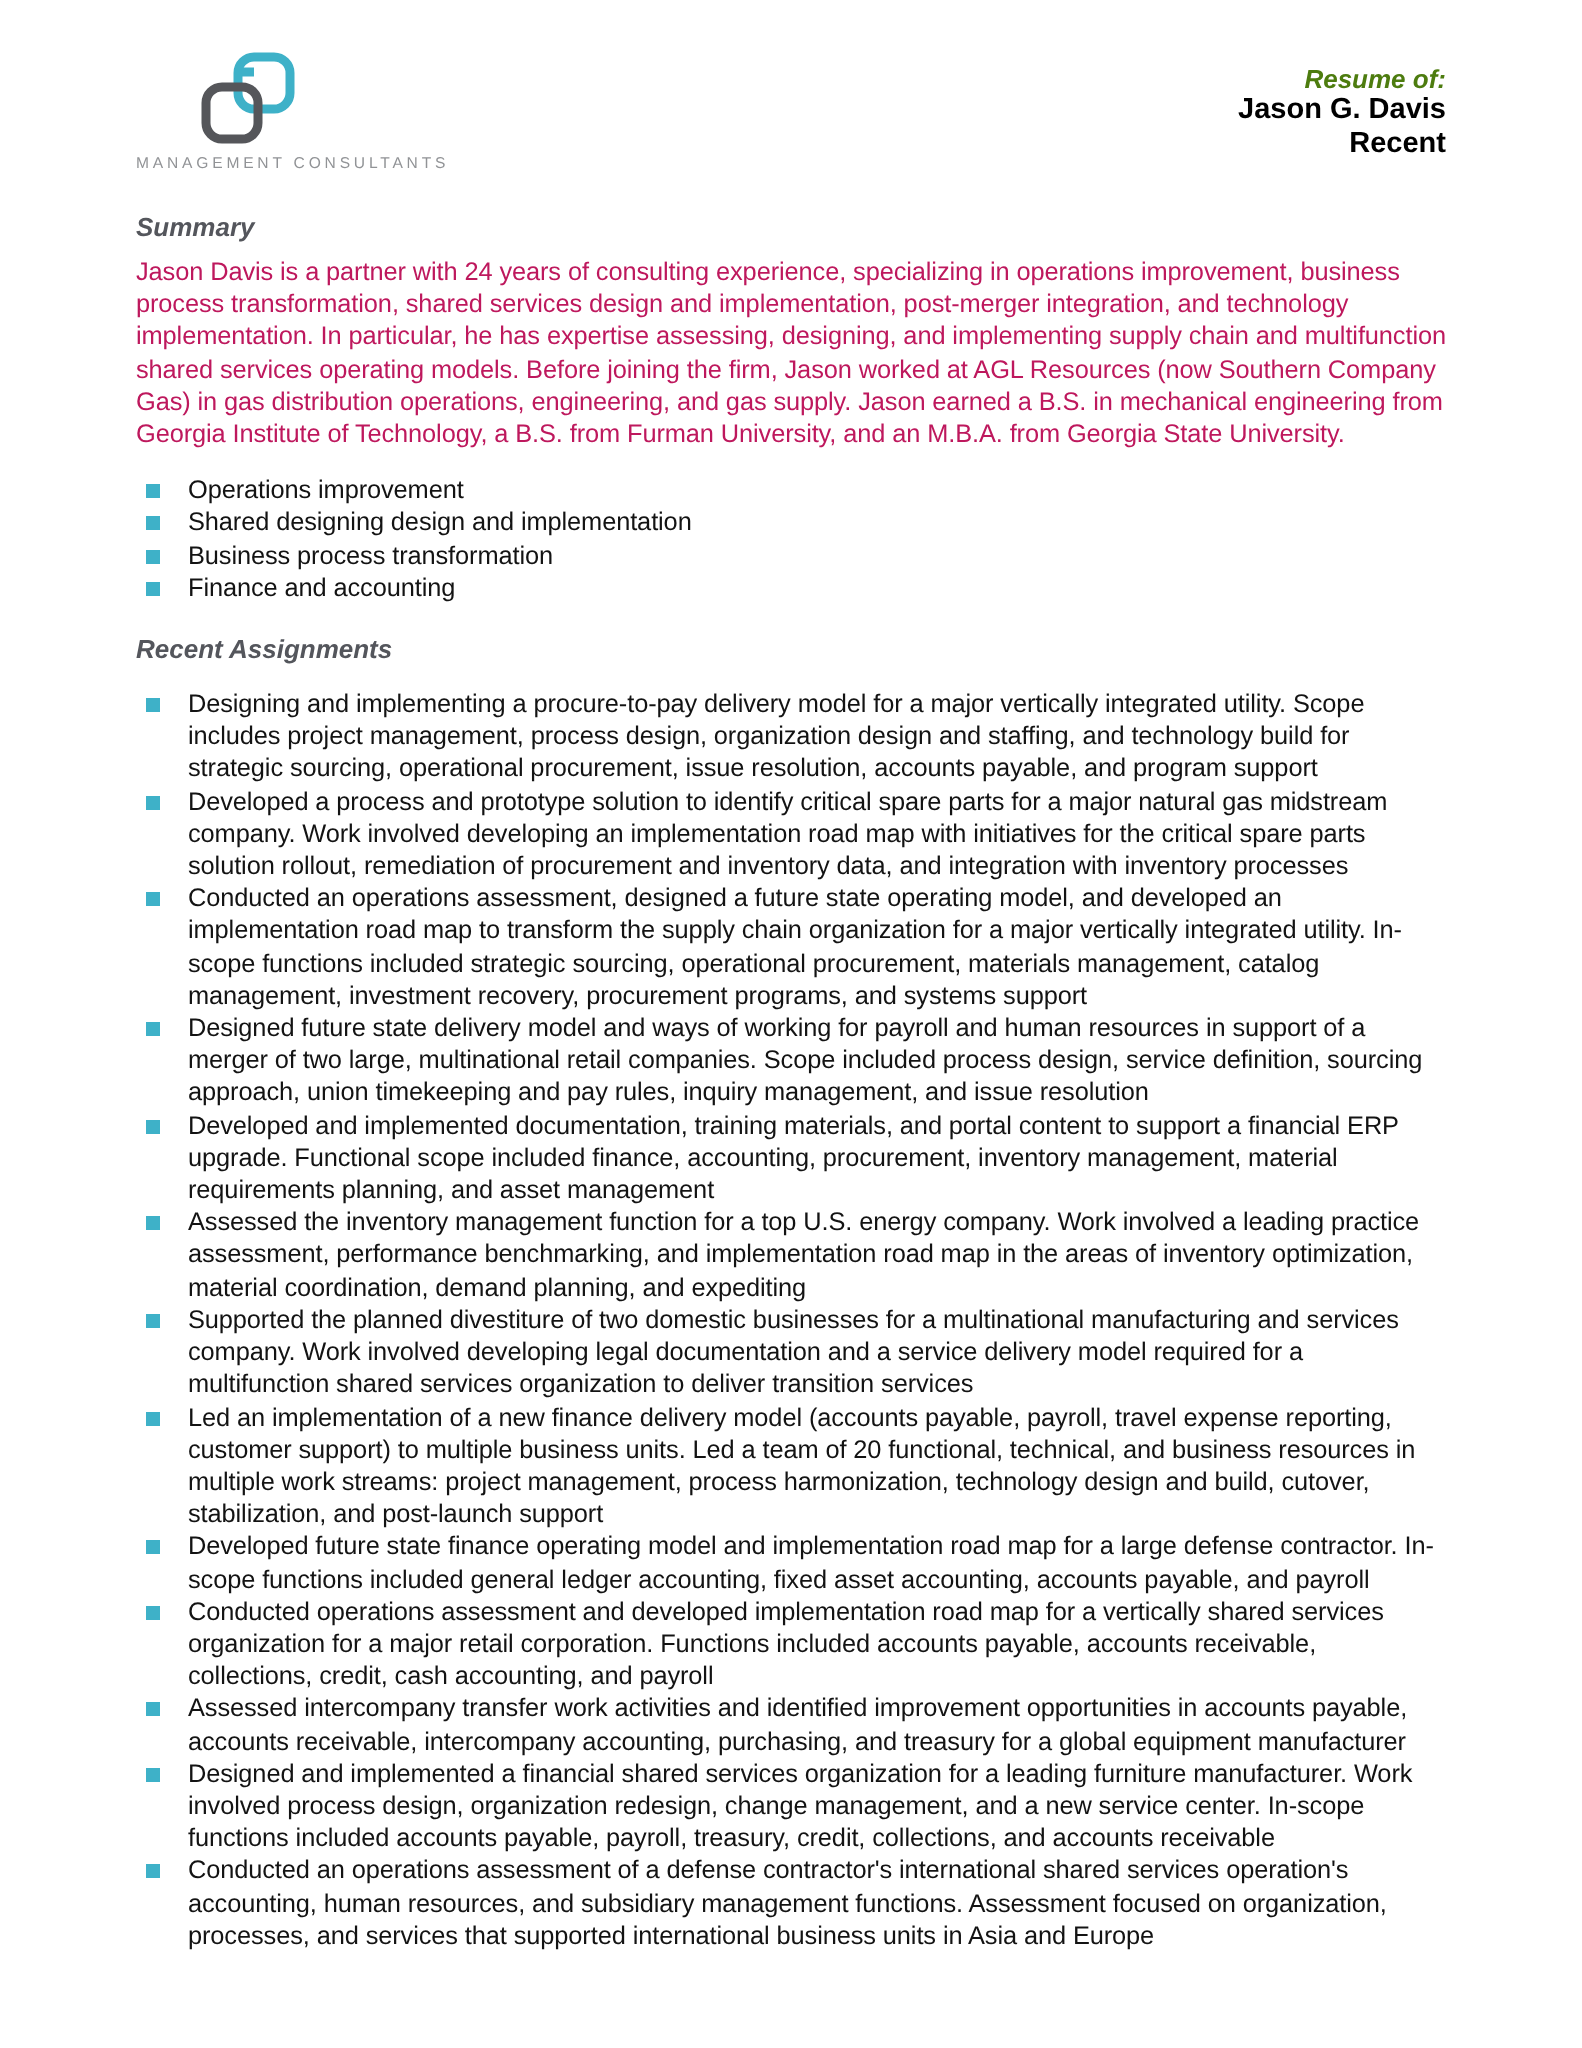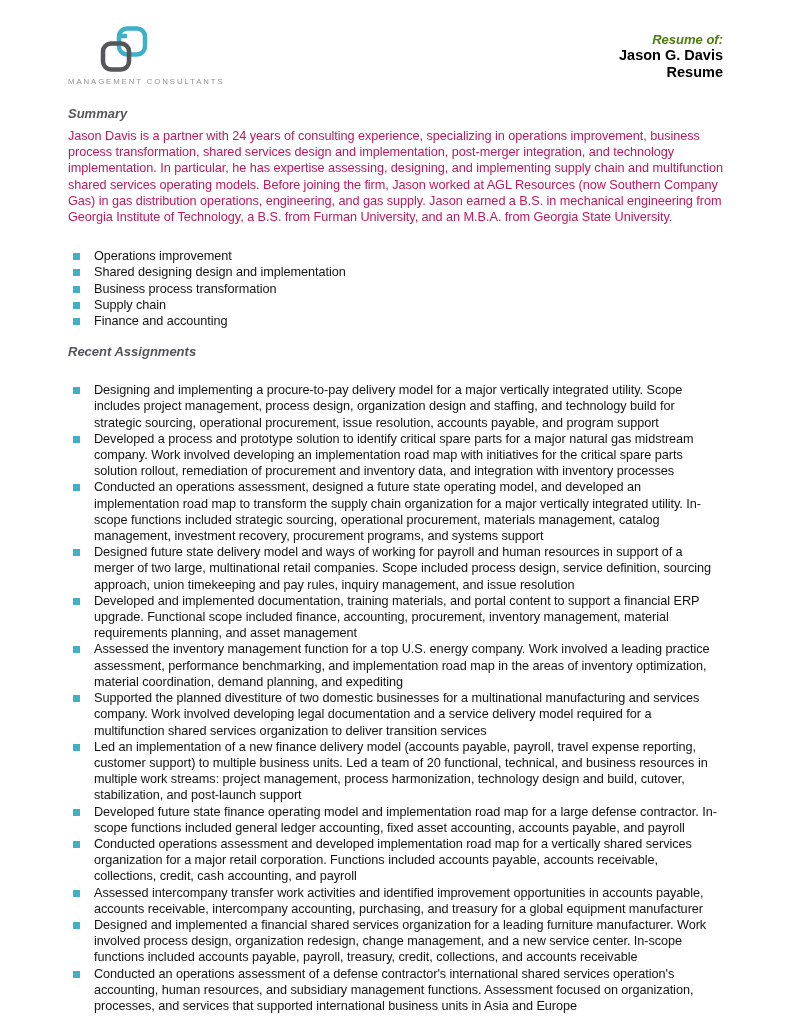--- a/index.html
+++ b/index.html
@@ -36,21 +36,21 @@
   .section-heading {
     font-style: italic; font-weight: 700;
     font-size: 13px; color: #54565c;
     margin-top: 15px;
   }
   .summary-body {
     margin-top: 7px;
     font-size: 12.7px; line-height: 16.2px; color: #be185d;
     letter-spacing: -0.05px;
   }
-  ul.bullet-list { list-style: none; margin-top: 23px; }
+  ul.bullet-list { list-style: none; margin-top: 12px; }
   ul.bullet-list li {
     display: flex; align-items: flex-start;
     font-size: 12.7px; line-height: 16.2px; color: #131313;
     letter-spacing: -0.05px;
   }
   ul.bullet-list .bullet {
     flex: 0 0 auto;
     width: 7px; height: 7px;
     margin: 5px 14px 0 5px;
     background: #3eb1c8;
@@ -68,21 +68,21 @@
         <rect x="21" y="2.5" width="26" height="26" rx="8" fill="none" stroke="#3eb1c8" stroke-width="4.5"></rect>
         <rect x="5" y="17.5" width="26" height="26" rx="8" fill="none" stroke="#55565a" stroke-width="4.5"></rect>
         <path d="M21 10 h8" stroke="#3eb1c8" stroke-width="4.5" fill="none"></path>
       </svg>
       <div class="brand-tag">MANAGEMENT CONSULTANTS</div>
     </div>
 
     <div class="header-right">
       <div class="resume-of">Resume of:</div>
       <div class="resume-name">Jason G. Davis</div>
-      <div class="resume-title">Resume</div>
+      <div class="resume-title">Recent</div>
     </div>
   </div>
 
   <div class="section">
     <div class="section-heading" style="margin-top:20px">Summary</div>
     <p class="summary-body">Jason Davis is a partner with 24 years of consulting experience, specializing in operations improvement, business process transformation, shared services design and implementation, post-merger integration, and technology implementation. In particular, he has expertise assessing, designing, and implementing supply chain and multifunction shared services operating models. Before joining the firm, Jason worked at AGL Resources (now Southern Company Gas) in gas distribution operations, engineering, and gas supply. Jason earned a B.S. in mechanical engineering from Georgia Institute of Technology, a B.S. from Furman University, and an M.B.A. from Georgia State University.</p>
   </div>
 
   <div class="section">
     <ul class="bullet-list">
@@ -95,24 +95,20 @@
         <li>
           <span class="bullet"></span>
           <span class="li-text">Shared designing design and implementation</span>
         </li>
 
         <li>
           <span class="bullet"></span>
           <span class="li-text">Business process transformation</span>
         </li>
 
-        <li>
-          <span class="bullet"></span>
-          <span class="li-text">Supply chain</span>
-        </li>
 
         <li>
           <span class="bullet"></span>
           <span class="li-text">Finance and accounting</span>
         </li>
       </ul>
   </div>
 
   <div class="section">
     <div class="section-heading">Recent Assignments</div>

